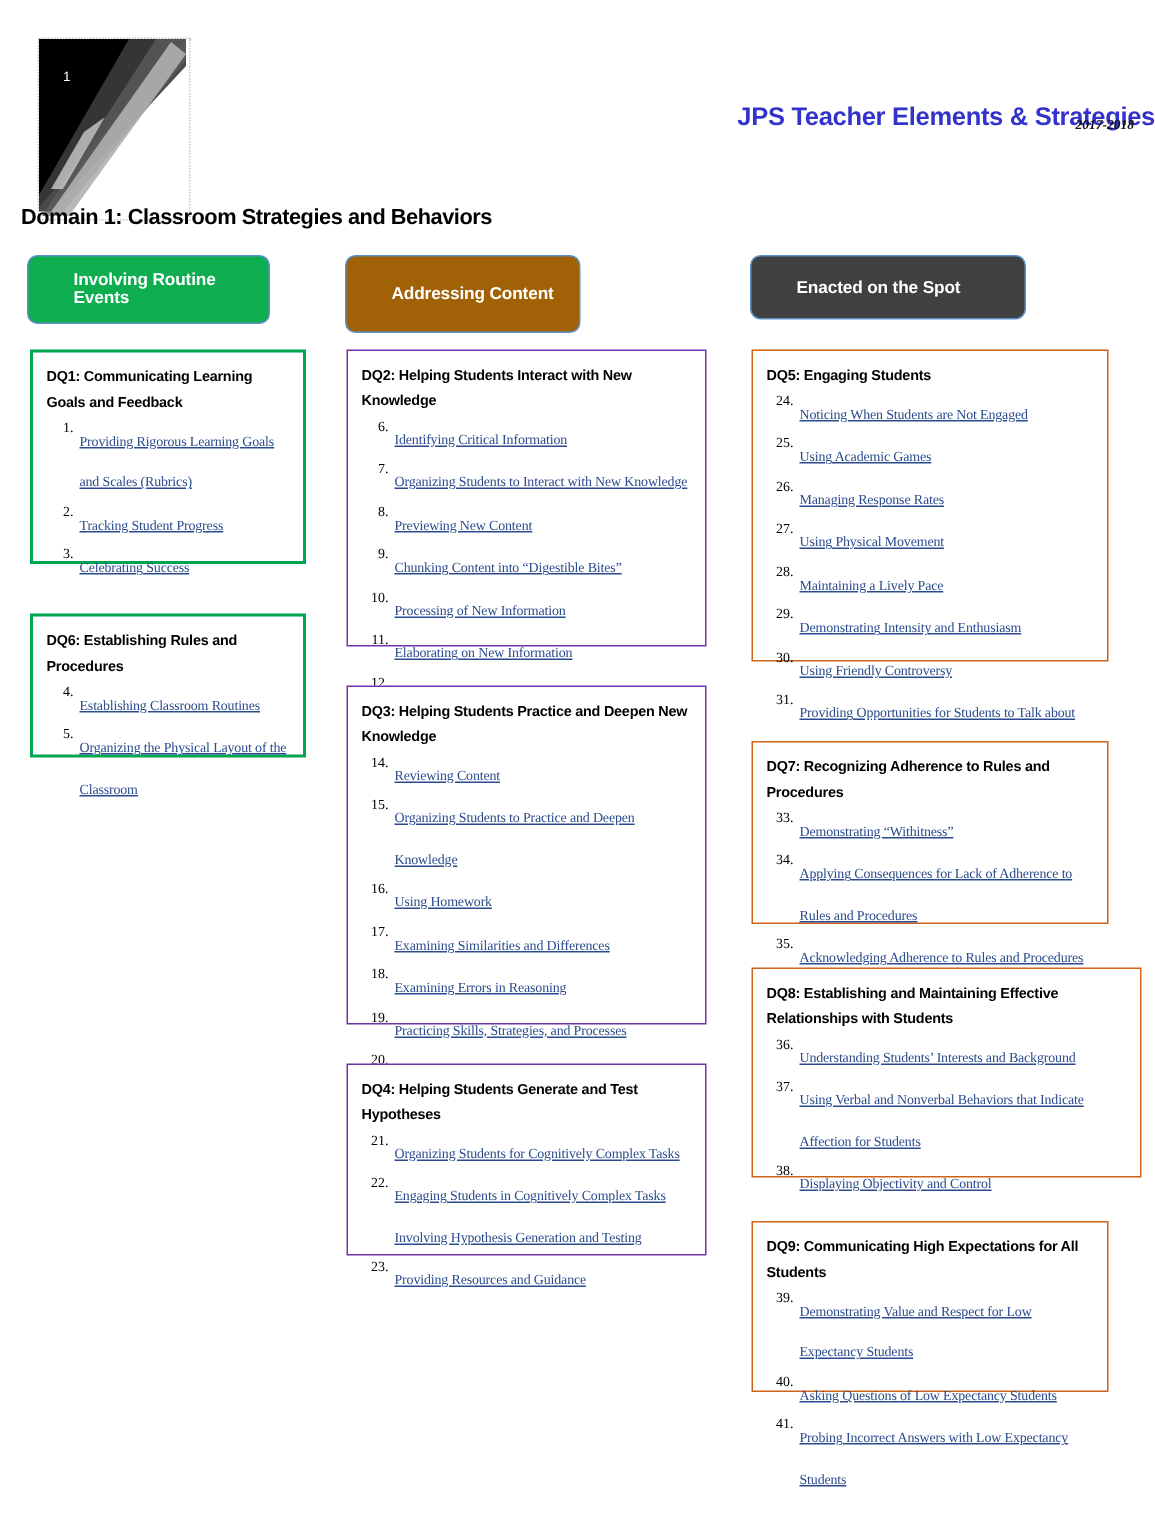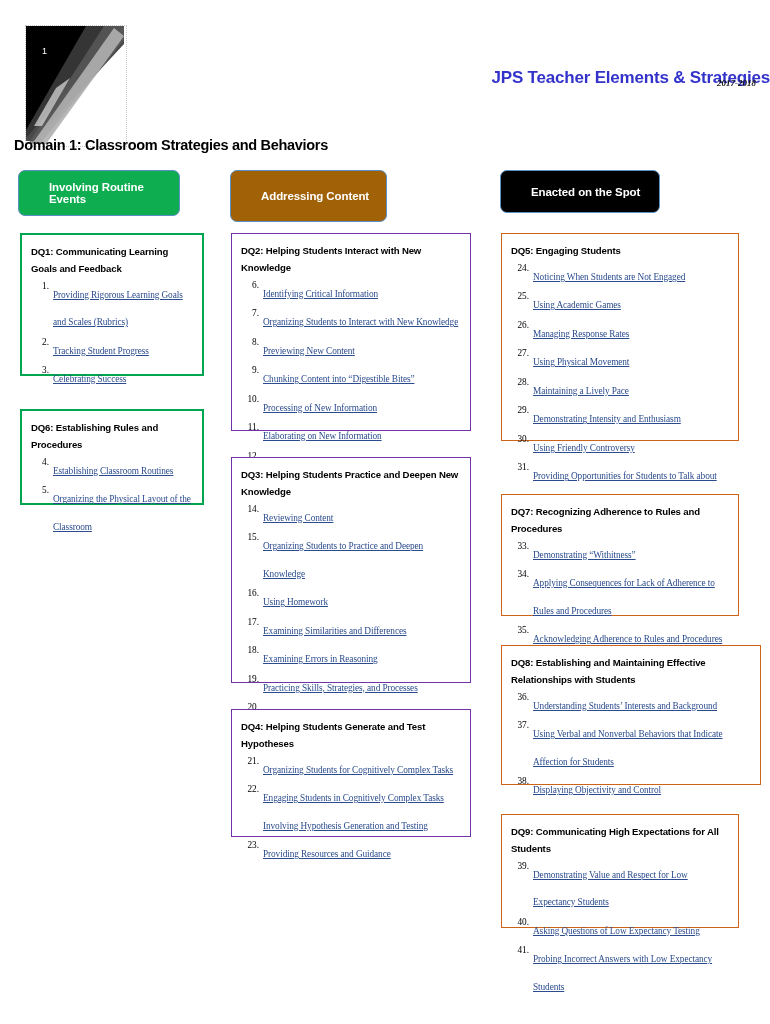--- a/index.html
+++ b/index.html
@@ -99,21 +99,21 @@
     font-size: 11.5px;
     font-weight: bold;
     letter-spacing: -0.1px;
     display: flex;
     align-items: center;
     padding-left: 30px;
     font-family: "Liberation Sans", sans-serif;
   }
   #banner-green  { width: 162px; height: 46px; background: #0dad50; }
   #banner-purple { width: 157px; height: 52px; background: #a16207; }
-  #banner-orange { width: 160px; height: 43px; background: #000000; }
+  #banner-orange { width: 184px; height: 43px; background: #404040; }
 
   
   .dq-box {
     box-sizing: border-box;
     position: absolute;
     background: #ffffff;
     padding: 9px 8px 9px 9px;
   }
   .dq-box.green  { border: 2px solid #00a550; }
   .dq-box.purple { border: 1.6px solid #7232a8; }
@@ -271,17 +271,17 @@
       <ul class="dq-list">
         <li class="dq-item"><span class="dq-num">36.</span><a class="dq-link" href="#">Understanding Students’ Interests and Background</a></li>
         <li class="dq-item"><span class="dq-num">37.</span><a class="dq-link" href="#">Using Verbal and Nonverbal Behaviors that Indicate Affection for Students</a></li>
         <li class="dq-item"><span class="dq-num">38.</span><a class="dq-link" href="#">Displaying Objectivity and Control</a></li>
       </ul>
     </div>
     <div class="dq-box orange" style="left: 501px; top: 814px; width: 238px; height: 114px;">
       <div class="dq-title">DQ9: Communicating High Expectations for All Students</div>
       <ul class="dq-list">
         <li class="dq-item"><span class="dq-num">39.</span><a class="dq-link" href="#">Demonstrating Value and Respect for Low Expectancy Students</a></li>
-        <li class="dq-item"><span class="dq-num">40.</span><a class="dq-link" href="#">Asking Questions of Low Expectancy Testing</a></li>
+        <li class="dq-item"><span class="dq-num">40.</span><a class="dq-link" href="#">Asking Questions of Low Expectancy Students</a></li>
         <li class="dq-item"><span class="dq-num">41.</span><a class="dq-link" href="#">Probing Incorrect Answers with Low Expectancy Students</a></li>
       </ul>
     </div>
   </div>
 
 </body></html>

